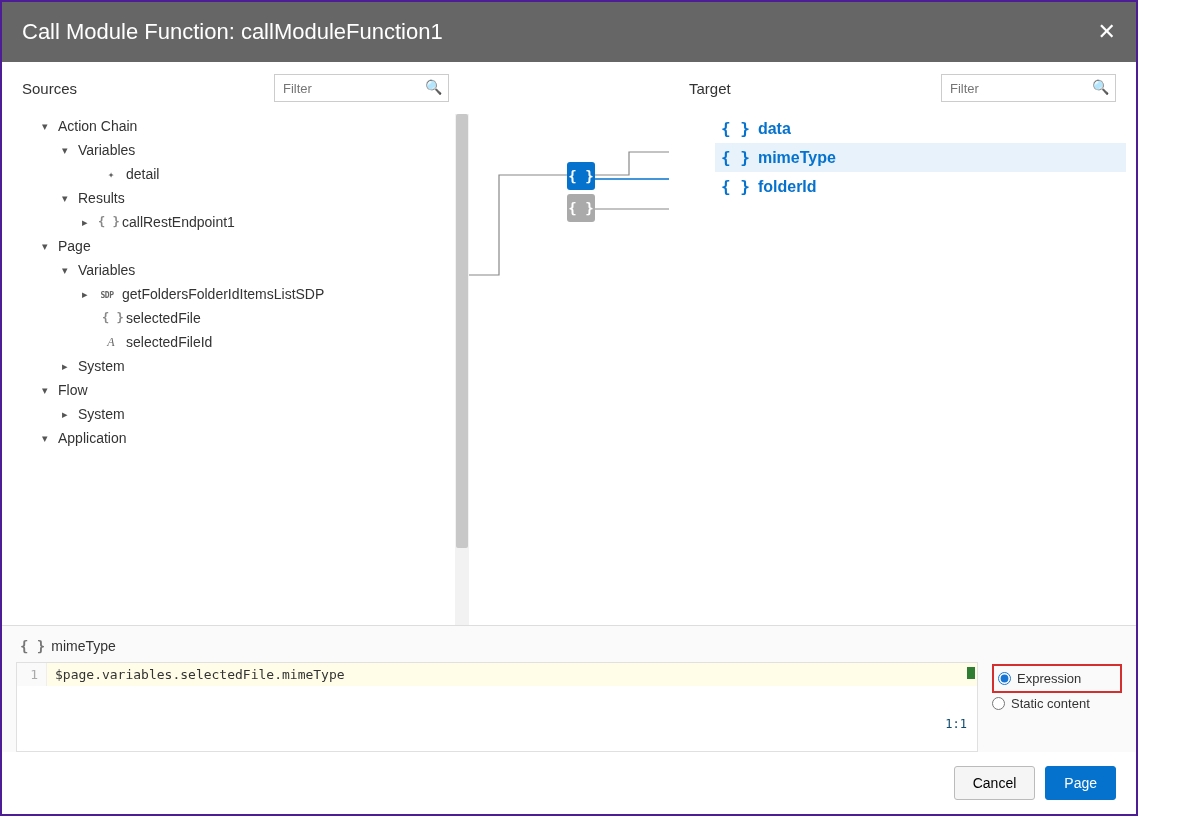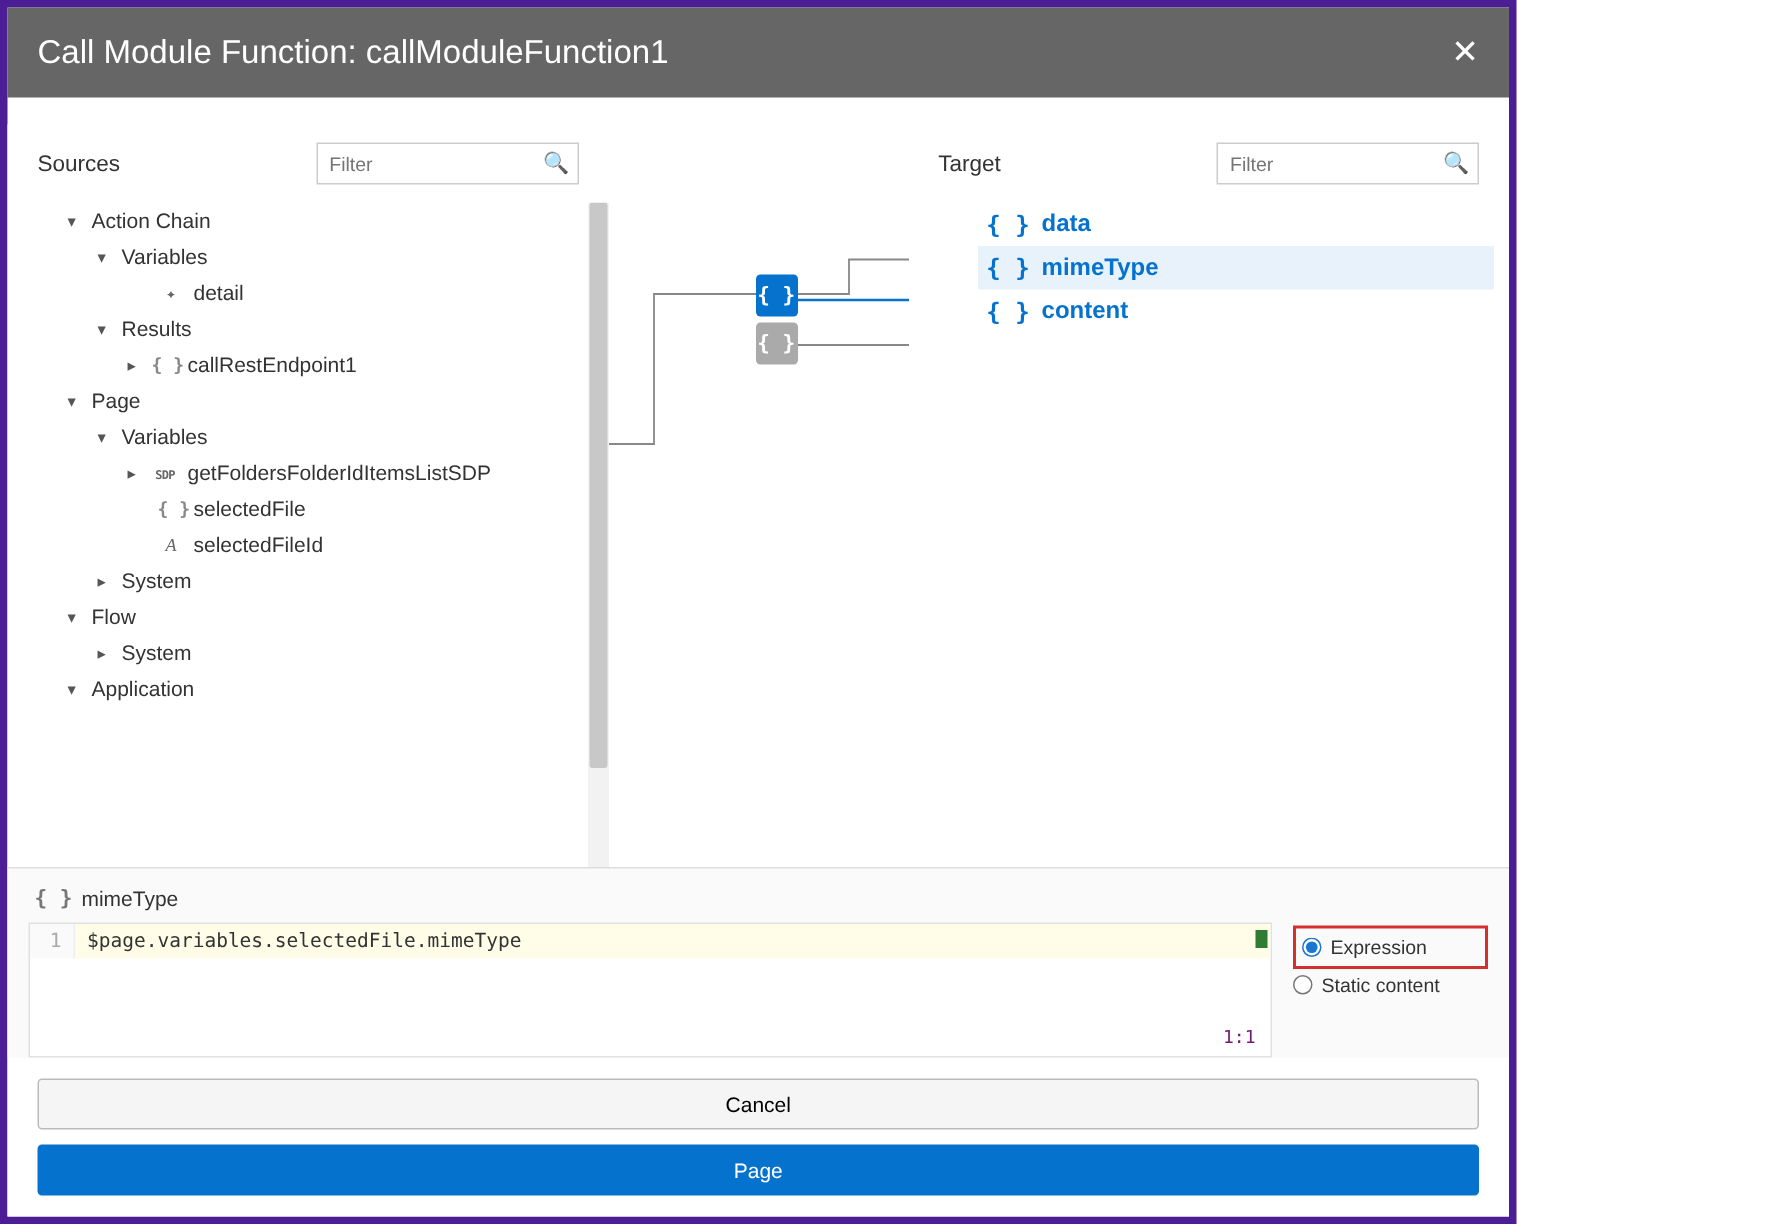--- a/index.html
+++ b/index.html
@@ -1,17 +1,17 @@
 <!DOCTYPE html>
 <html><head>
 <meta charset="utf-8">
 <style>
 * { box-sizing: border-box; margin: 0; padding: 0; }
 body { font-family: "Segoe UI", Arial, sans-serif; background: #fff; color: #333; }
-.dialog { border: 5px solid #4c1d95; width: 1011px; height: 816px; position: relative; display: flex; flex-direction: column; gap: 18px; }
+.dialog { border: 2px solid #4c1d95; width: 1138px; height: 816px; position: relative; display: flex; flex-direction: column; }
 .titlebar { background: #666; color: #fff; padding: 12px 20px; display: flex; align-items: center; justify-content: space-between; height: 60px; }
 .titlebar h1 { font-size: 22px; font-weight: 300; }
 .close-x { font-size: 22px; cursor: pointer; font-weight: 300; }
 .body { flex: 1; display: flex; flex-direction: column; background: #fff; overflow: hidden; }
 .upper { flex: 1; display: flex; position: relative; overflow: hidden; }
 .panel { flex: 1; display: flex; flex-direction: column; min-width: 0; }
 .panel-head { display: flex; align-items: center; justify-content: space-between; padding: 12px 20px; }
 .panel-title { font-size: 15px; color: #333; }
 .filter-box { position: relative; width: 175px; }
 .filter-box input { width: 100%; border: 1px solid #ccc; padding: 4px 28px 4px 8px; font-size: 13px; height: 28px; outline: none; background: #fff; }
@@ -50,27 +50,27 @@
 
 .lower { border-top: 1px solid #ddd; background: #fafafa; padding: 8px 14px 0; display: flex; flex-direction: column; }
 .sel-path { display: flex; align-items: center; gap: 6px; font-size: 14px; padding: 4px 4px 8px; color: #333; }
 .sel-path .br { font-family: Consolas, monospace; color: #777; font-weight: bold; }
 .editor-row { display: flex; gap: 14px; align-items: flex-start; }
 .code-editor { flex: 1; background: #fff; border: 1px solid #e0e0e0; min-height: 90px; position: relative; font-family: Consolas, monospace; font-size: 13px; }
 .code-line { display: flex; }
 .gutter { width: 30px; text-align: right; padding: 4px 8px 4px 4px; color: #aaa; background: #fafafa; border-right: 1px solid #eee; }
 .code-text { flex: 1; padding: 4px 8px; background: #fffde7; position: relative; }
 .green-tick { position: absolute; right: 2px; top: 4px; width: 8px; height: 12px; background: #2e7d32; }
-.cursor-pos { position: absolute; right: 10px; bottom: 6px; font-size: 12px; color: #701a75; }
+.cursor-pos { position: absolute; right: 10px; bottom: 20px; font-size: 12px; color: #0c4a6e; }
 .radio-col { width: 130px; padding-top: 2px; }
 .radio-col label { display: flex; align-items: center; gap: 6px; font-size: 13px; color: #333; padding: 3px 0; cursor: pointer; }
 .radio-col input { accent-color: #1976d2; }
 .highlight-box { border: 2px solid #d32f2f; padding: 2px 4px; border-radius: 0; }
 
-.footer { padding: 14px 20px; display: flex; justify-content: flex-end; gap: 10px; flex-direction: column; }
+.footer { padding: 14px 20px; display: flex; justify-content: flex-end; gap: 10px; }
 .btn { padding: 8px 18px; font-size: 14px; border-radius: 3px; cursor: pointer; border: 1px solid #bbb; background: #f5f5f5; }
 .btn.primary { background: #0572ce; color: #fff; border-color: #0572ce; }
 svg line, svg polyline { stroke: #888; stroke-width: 1.2; fill: none; }
 svg .blue-line { stroke: #0572ce; stroke-width: 1.6; }
 </style>
 </head>
 <body>
 
 <div class="dialog">
   <div class="titlebar">
@@ -225,21 +225,21 @@
             <div class="param">
                 <span class="br">{ }</span>
                 <span class="nm">data</span>
               </div>
             <div class="param active">
                 <span class="br">{ }</span>
                 <span class="nm">mimeType</span>
               </div>
             <div class="param">
                 <span class="br">{ }</span>
-                <span class="nm">content</span>
+                <span class="nm">folderId</span>
               </div>
           </div>
         </div>
       </div>
     </div>
 
     <div class="lower">
       <div class="sel-path">
         <span class="br">{ }</span>
         <span>mimeType</span>

